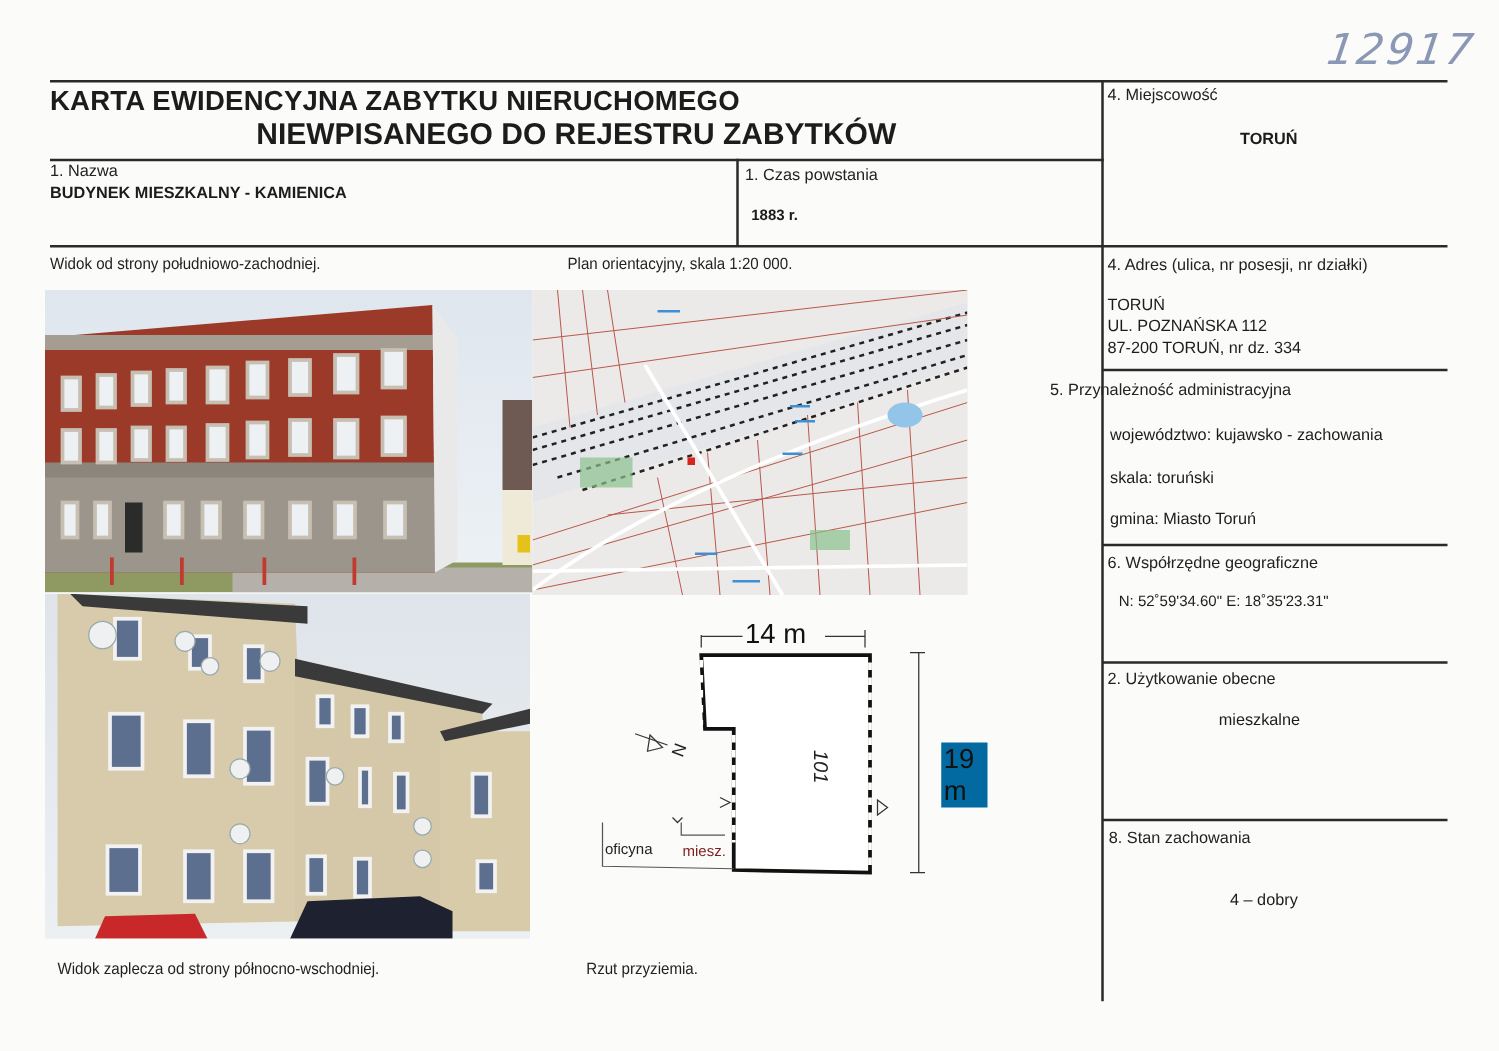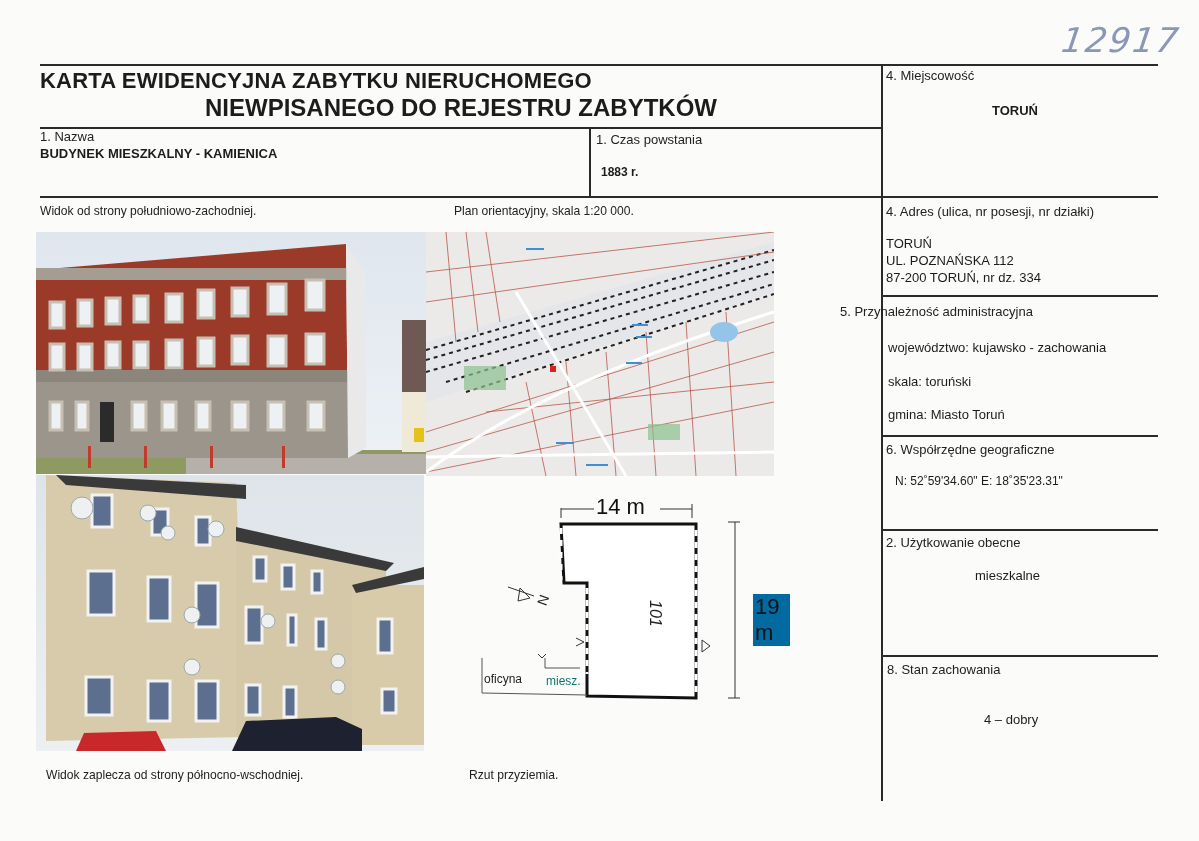--- a/index.html
+++ b/index.html
@@ -252,14 +252,14 @@
 
     <polygon points="240,158 232,152 232,164" fill="none" stroke="#333" stroke-width="1"></polygon>
     <polyline points="106,150 114,154 106,158" fill="none" stroke="#333" stroke-width="1"></polyline>
     <polyline points="68,166 72,170 76,166" fill="none" stroke="#333" stroke-width="1"></polyline>
   </svg>
   <div class="abs" style="left:126px; top:6px; font-size:22px; color:#111;">14 m</div>
   <div class="abs" style="left:242px; top:106px; font-size:22px; color:#111; background:#0369a1; padding:0 2px;margin-left:41px;">19 m</div>
   <div class="abs" style="left:194px; top:112px; font-size:16px; font-style:italic; color:#222; transform: rotate(90deg); transform-origin: left top;">101</div>
   <div class="abs" style="left:68px; top:104px; font-size:14px; color:#222; transform: rotate(-70deg);">N</div>
   <div class="abs" style="left:14px; top:184px; font-size:12px; color:#222;">oficyna</div>
-  <div class="abs" style="left:76px; top:186px; font-size:12px; color:#0f766e;">miesz.</div>
+  <div class="abs" style="left:76px; top:186px; font-size:12px; color:#7f1d1d;">miesz.</div>
 </div>
 
 </body></html>

